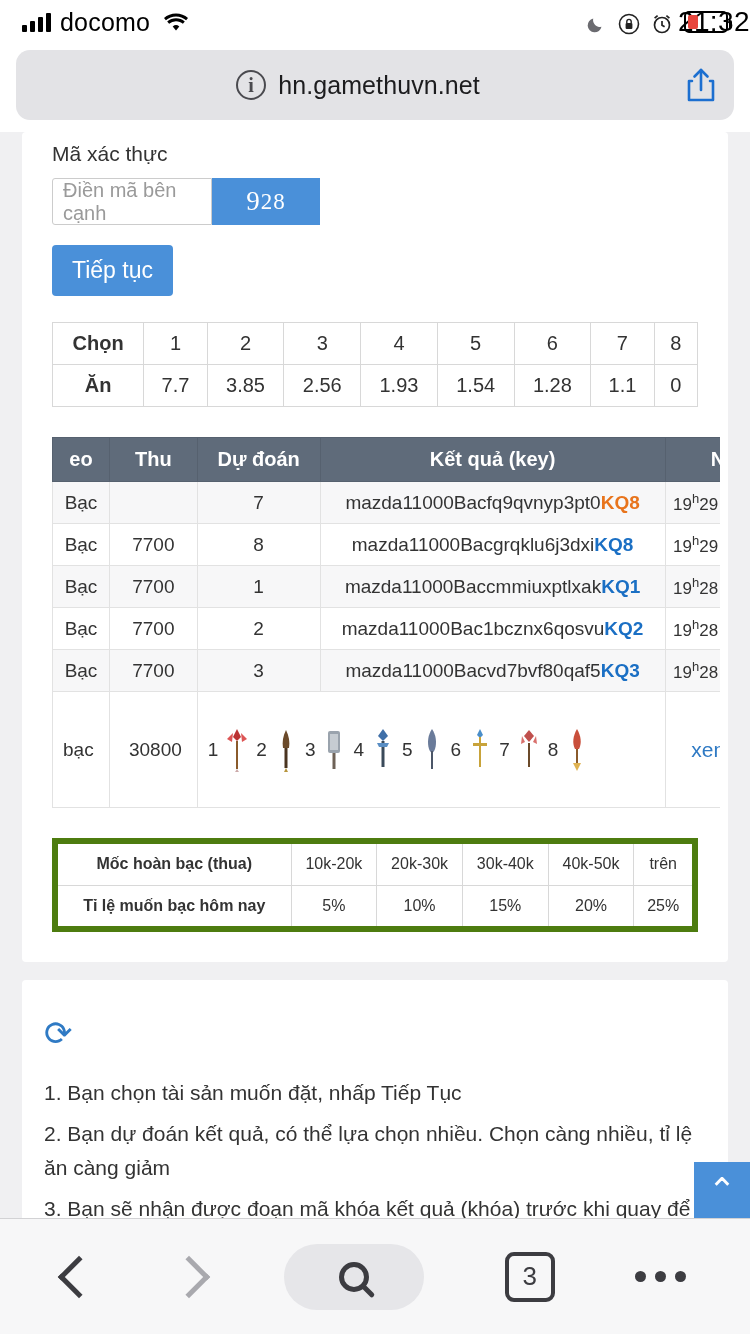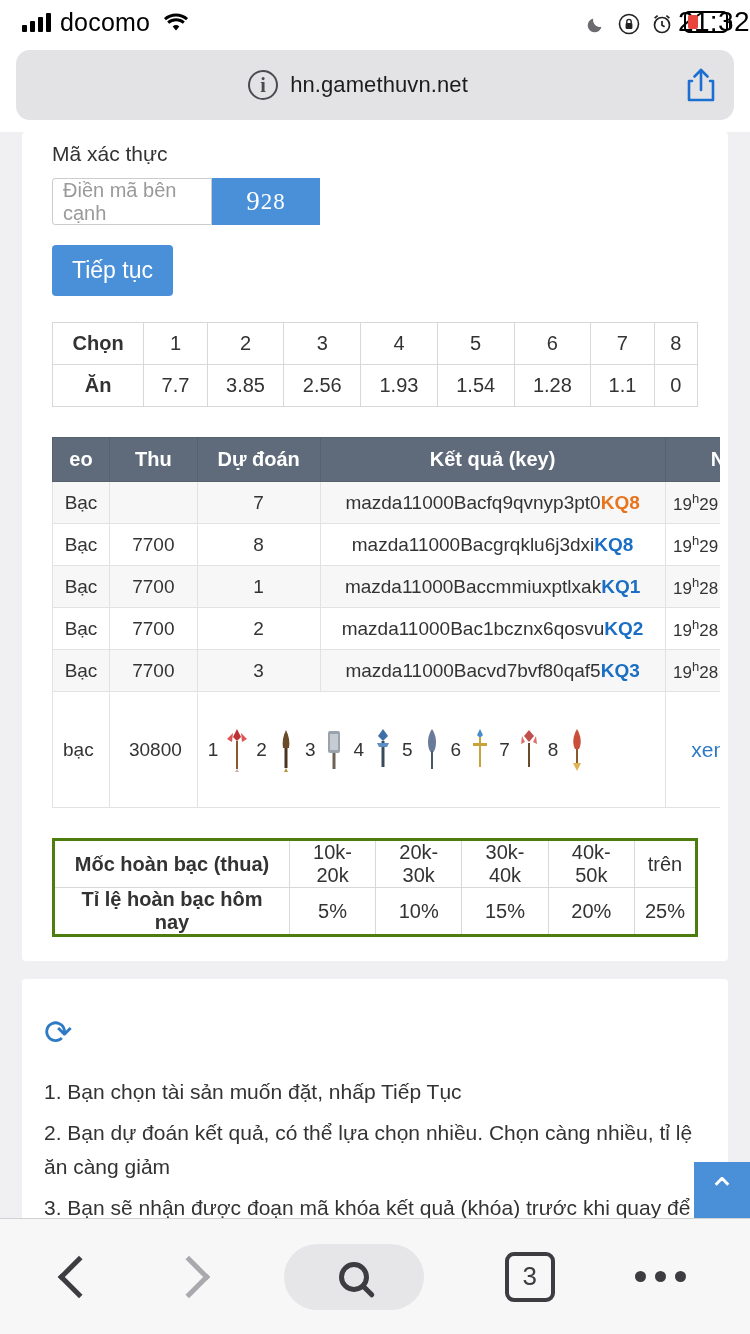--- a/index.html
+++ b/index.html
@@ -57,21 +57,21 @@
   }
   .url-center {
     flex: 1; display: flex; align-items: center; justify-content: center; gap: 12px;
   }
   .info-icon {
     width: 30px; height: 30px; border: 2px solid #4a4a4f; border-radius: 50%;
     display: flex; align-items: center; justify-content: center;
     font-size: 20px; font-weight: bold; color: #4a4a4f;
     font-family: "Liberation Serif", serif;
   }
-  .url-text { font-size: 22px; color: #1c1c1e; letter-spacing: .1px; }
+  .url-text { font-size: 25px; color: #1c1c1e; letter-spacing: .1px; }
   .share-icon { width: 34px; height: 38px; position: relative; }
 
   
   .page {
     position: absolute; top: 132px; left: 0; right: 0; bottom: 116px;
     background: #f0f0f2; overflow: hidden;
   }
   .card {
     background: #fff; margin: 0 22px; padding: 0 8px 22px;
     border-radius: 4px;
@@ -130,22 +130,22 @@
   .date { color: #333; font-size: 17px; }
   .date sup { font-size: 13px; }
   .xemthem { color: #2f7ac4; font-size: 21px; }
   .spin-cell { height: 116px !important; text-align: left !important; padding-left: 10px !important; }
   .spin-items { display: flex; flex-wrap: wrap; align-items: center; gap: 6px; }
   .spin-items .num { font-size: 19px; color: #333; }
   .wpn { width: 26px; height: 46px; display: inline-block; }
 
   
   .tbl-refund {
-    margin: 30px 22px 2px; width: calc(100% - 44px);
-    border: 3px solid #4d7c0f; font-size: 20px;
+    margin: 30px 22px 8px; width: calc(100% - 44px);
+    border: 6px solid #4d7c0f; font-size: 16px;
   }
   .tbl-refund td {
     border: 1px solid #d8d8d8; height: 44px; padding: 0 10px;
     text-align: center; color: #333;
   }
   .tbl-refund td.lead { font-weight: bold; }
 
   
   .guide-head {
     display: flex; align-items: center; gap: 16px;
@@ -417,21 +417,21 @@
       <tbody>
           <tr>
         <td class="lead" style="width:236px">Mốc hoàn bạc (thua)</td>
         <td>10k-20k</td>
         <td>20k-30k</td>
         <td>30k-40k</td>
         <td>40k-50k</td>
         <td>trên</td>
       </tr>
       <tr>
-        <td class="lead">Tỉ lệ hoàn bạc hôm nay</td>
+        <td class="lead">Tỉ lệ muốn bạc hôm nay</td>
         <td>5%</td>
         <td>10%</td>
         <td>15%</td>
         <td>20%</td>
         <td>25%</td>
       </tr>
     </tbody>
       </table>
   </div>
 

